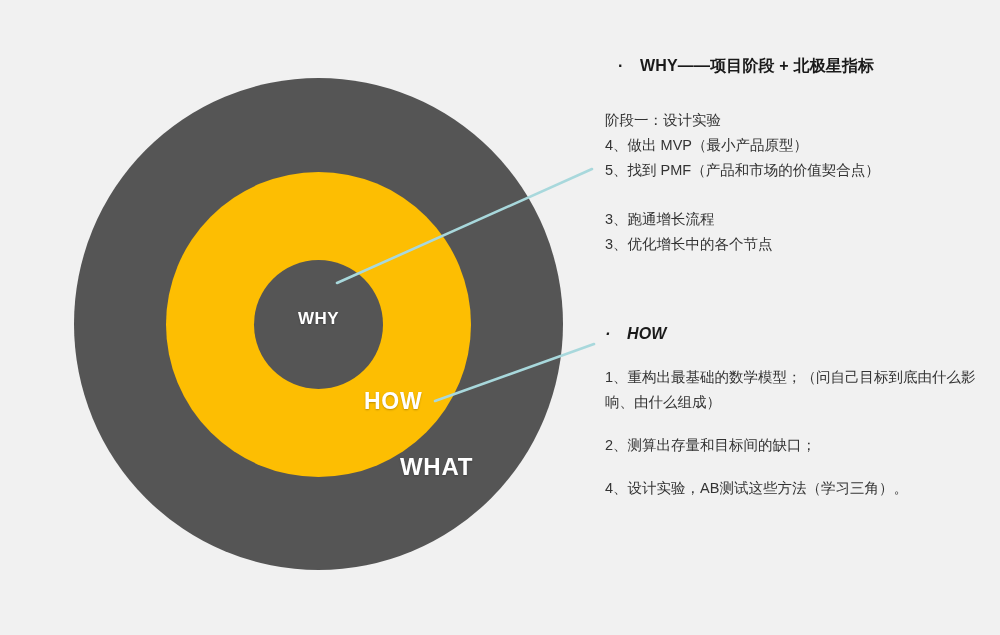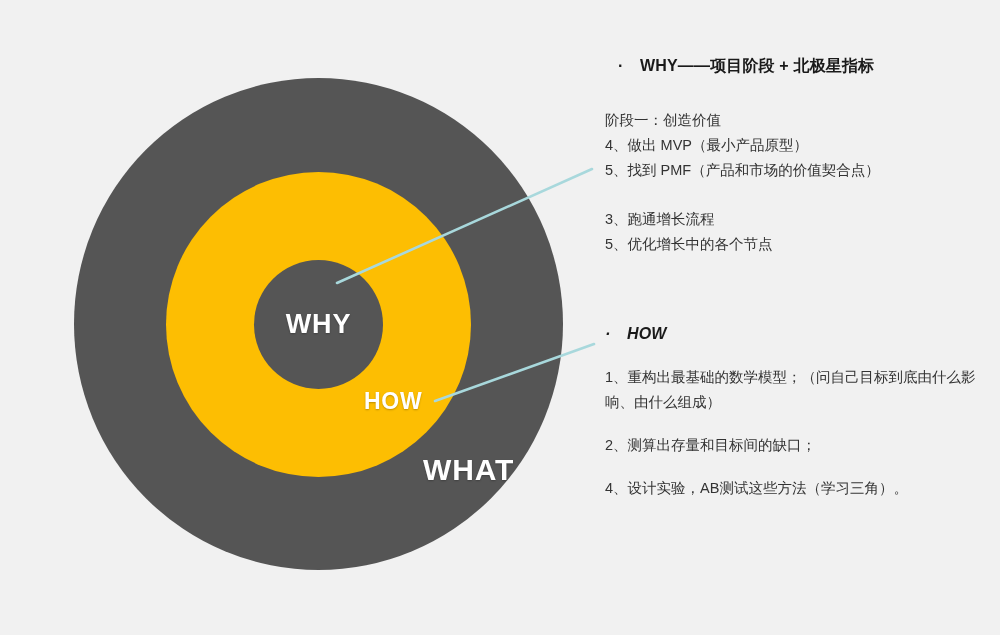--- a/index.html
+++ b/index.html
@@ -62,31 +62,31 @@
     font-weight: bold;
     letter-spacing: 0.03em;
     white-space: nowrap;
     text-shadow: 0 1px 2px rgba(0,0,0,0.25);
   }
   #label-why {
     left: 254px;
     top: 309px;
     width: 129px;
     text-align: center;
-    font-size: 27px;
+    font-size: 17px;
   }
   #label-how {
     left: 364px;
     top: 388px;
     font-size: 23px;
   }
   #label-what {
-    left: 423px;
+    left: 400px;
     top: 453px;
-    font-size: 30px;
+    font-size: 24px;
   }
 
   
   #leaders {
     position: absolute;
     left: 0; top: 0;
     width: 1000px;
     height: 635px;
     pointer-events: none;
   }
@@ -151,28 +151,28 @@
     <line x1="435" y1="401" x2="594" y2="344" stroke="#a8d8dc" stroke-width="2.6" stroke-linecap="round"></line>
   </svg>
 
   <div id="panel">
 
     <div class="heading" id="heading-why">
       <span class="bullet">·</span><span>WHY——项目阶段 + 北极星指标</span>
     </div>
 
     <div class="block" id="block-why-stage1">
-      <div class="line">阶段一：创造价值</div>
+      <div class="line">阶段一：设计实验</div>
       <div class="line">4、做出 MVP（最小产品原型）</div>
       <div class="line">5、找到 PMF（产品和市场的价值契合点）</div>
     </div>
 
     <div class="block" id="block-why-stage2">
       <div class="line">3、跑通增长流程</div>
-      <div class="line">5、优化增长中的各个节点</div>
+      <div class="line">3、优化增长中的各个节点</div>
     </div>
 
     <div class="heading" id="heading-how">
       <span class="bullet">·</span><span>HOW</span>
     </div>
 
     <div class="block" id="block-how-list">
       <div class="wrapline para">1、重构出最基础的数学模型；（问自己目标到底由什么影响、由什么组成）</div>
       <div class="wrapline para">2、测算出存量和目标间的缺口；</div>
       <div class="wrapline para">4、设计实验，AB测试这些方法（学习三角）。</div>

